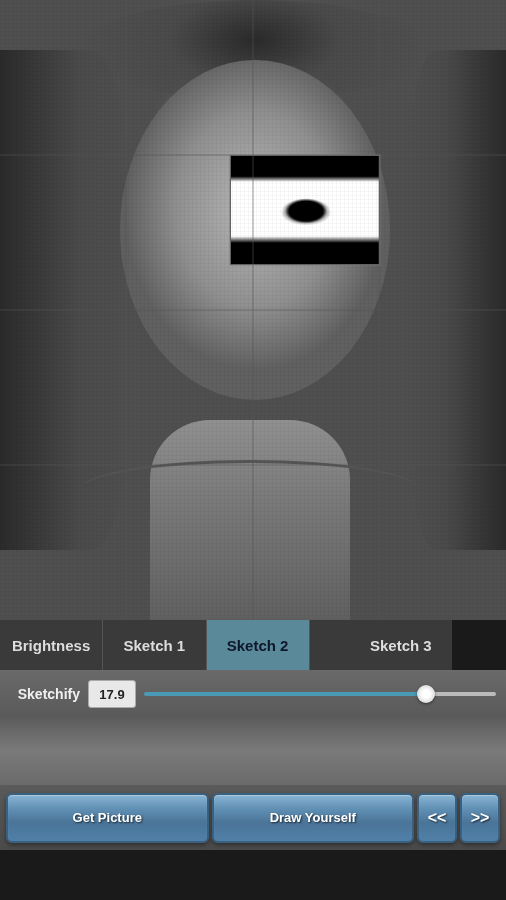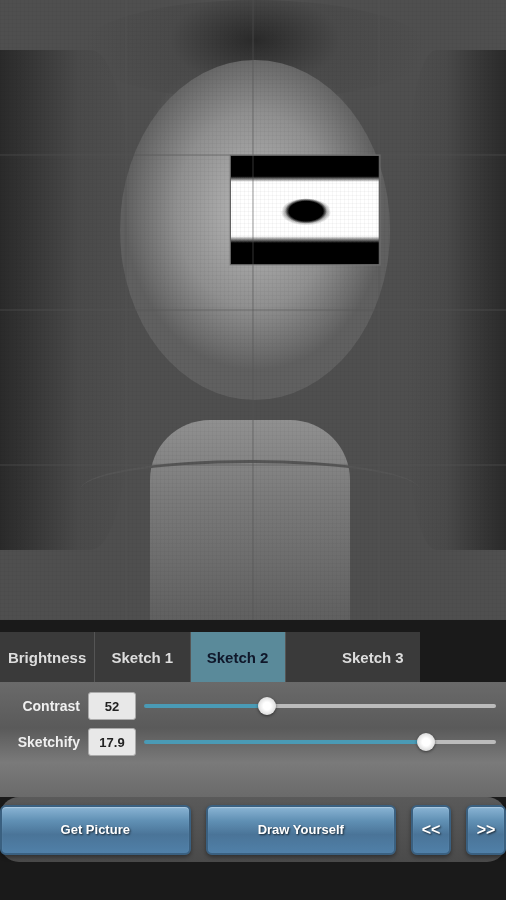--- a/index.html
+++ b/index.html
@@ -112,26 +112,25 @@
       width: 100%;
       height: 100%;
       background-image:
         repeating-linear-gradient(0deg, rgba(0,0,0,0.03) 0px, rgba(0,0,0,0.03) 1px, transparent 1px, transparent 4px),
         repeating-linear-gradient(90deg, rgba(0,0,0,0.03) 0px, rgba(0,0,0,0.03) 1px, transparent 1px, transparent 4px);
       z-index: 1;
     }
 
     
     #tabs-area {
-      width: 420px;
+      width: 452px;
       height: 50px;
       background: #3a3a3a;
       display: flex;
       align-items: center;
-      margin-top: 12px;
     }
 
     .tab {
       flex: 1;
       height: 100%;
       display: flex;
       align-items: center;
       justify-content: center;
       font-size: 15px;
       font-weight: bold;
@@ -213,23 +212,22 @@
       box-shadow: 0 1px 3px rgba(0,0,0,0.5);
     }
 
     
     #buttons-area {
       width: 506px;
       height: 65px;
       background: linear-gradient(180deg, #5a5a5a 0%, #4a4a4a 100%);
       display: flex;
       align-items: center;
-      padding: 6px 0;
-      gap: 15px;
-      border-radius: 19px;
+      padding: 6px 6px;
+      gap: 3px;
     }
 
     .action-btn {
       flex: 1;
       height: 50px;
       background: linear-gradient(180deg, #8ab4d4 0%, #6090b4 30%, #4a7498 60%, #5080a8 100%);
       border: 2px solid #3a6080;
       border-radius: 6px;
       color: white;
       font-size: 13px;
@@ -297,29 +295,20 @@
   <div class="tab active">
     <span>Sketch 2</span>
   </div>
   <div class="tab">
     <span>Sketch 3</span>
   </div>
 </div>
 
 <div id="controls-area">
 
-  <div class="control-row">
-    <div class="control-label">Contrast</div>
-    <div class="control-value-box">52</div>
-    <div class="slider-container">
-      <div class="slider-track" style="--fill: 35%;">
-        <div class="slider-thumb" style="left: 35%;"></div>
-      </div>
-    </div>
-  </div>
 
   <div class="control-row">
     <div class="control-label">Sketchify</div>
     <div class="control-value-box">17.9</div>
     <div class="slider-container">
       <div class="slider-track" style="--fill: 80%;">
         <div class="slider-thumb" style="left: 80%;"></div>
       </div>
     </div>
   </div>

